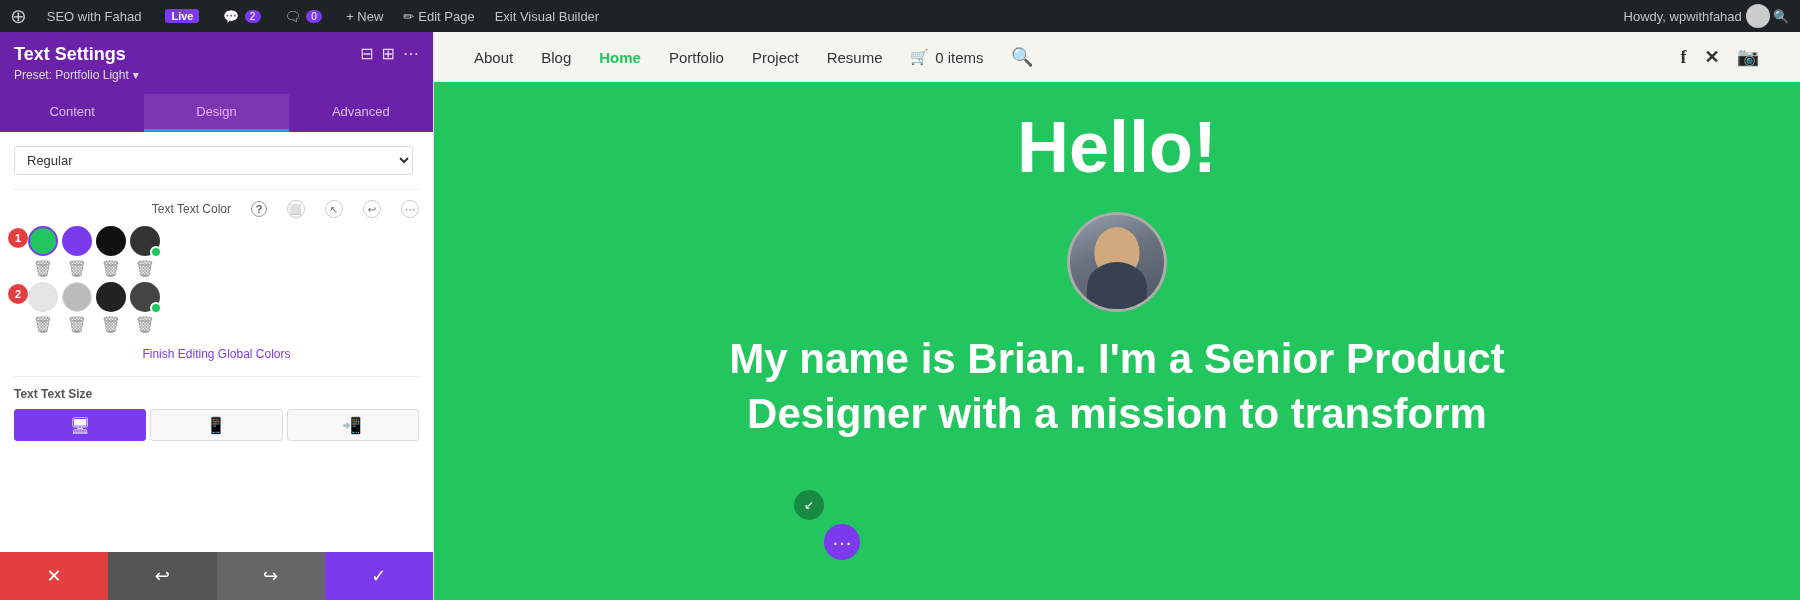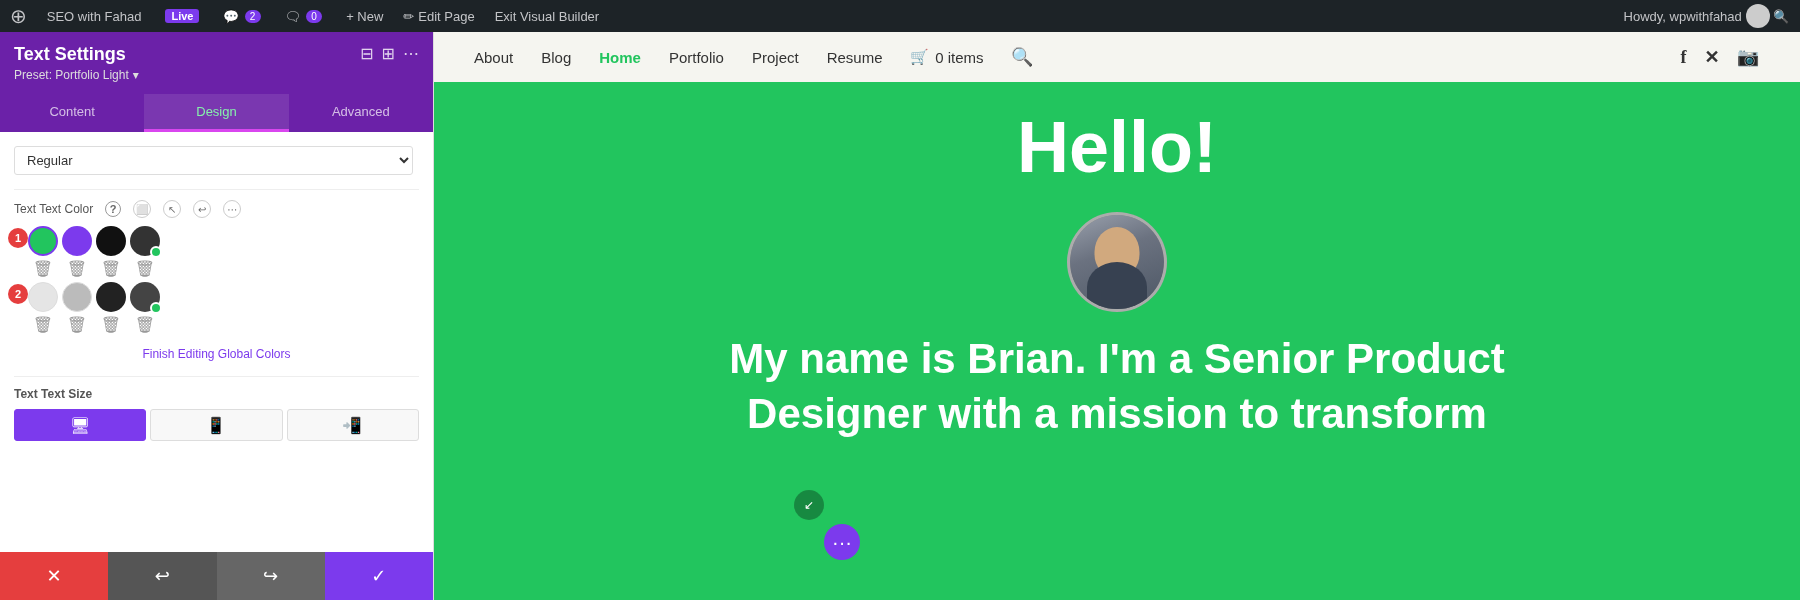--- a/index.html
+++ b/index.html
@@ -95,22 +95,22 @@
       flex: 1;
       padding: 10px;
       text-align: center;
       color: rgba(255,255,255,0.7);
       font-size: 13px;
       font-weight: 500;
       cursor: pointer;
       border-bottom: 3px solid transparent;
     }
     .panel-tab.active {
-      color: #86efac;
-      border-bottom: 3px solid #d946ef;
+      color: #f0abfc;
+      border-bottom: 3px solid #0ea5e9;
       background: rgba(255,255,255,0.1);
     }
 
     
     .panel-body {
       flex: 1;
       overflow-y: auto;
       padding: 14px;
       background: #fff;
     }
@@ -156,22 +156,23 @@
       align-items: center;
       justify-content: center;
       font-size: 14px;
       color: #555;
     }
 
     
     .color-section-header {
       display: flex;
       align-items: center;
-      gap: 12px;
+      gap: 20px;
       margin-bottom: 8px;
+      justify-content: flex-end;
     }
     .color-section-label { font-size: 12px; color: #555; font-weight: 500; }
     .color-section-icon {
       width: 18px;
       height: 18px;
       border-radius: 50%;
       border: 1px solid #ccc;
       cursor: pointer;
       display: flex;
       align-items: center;

